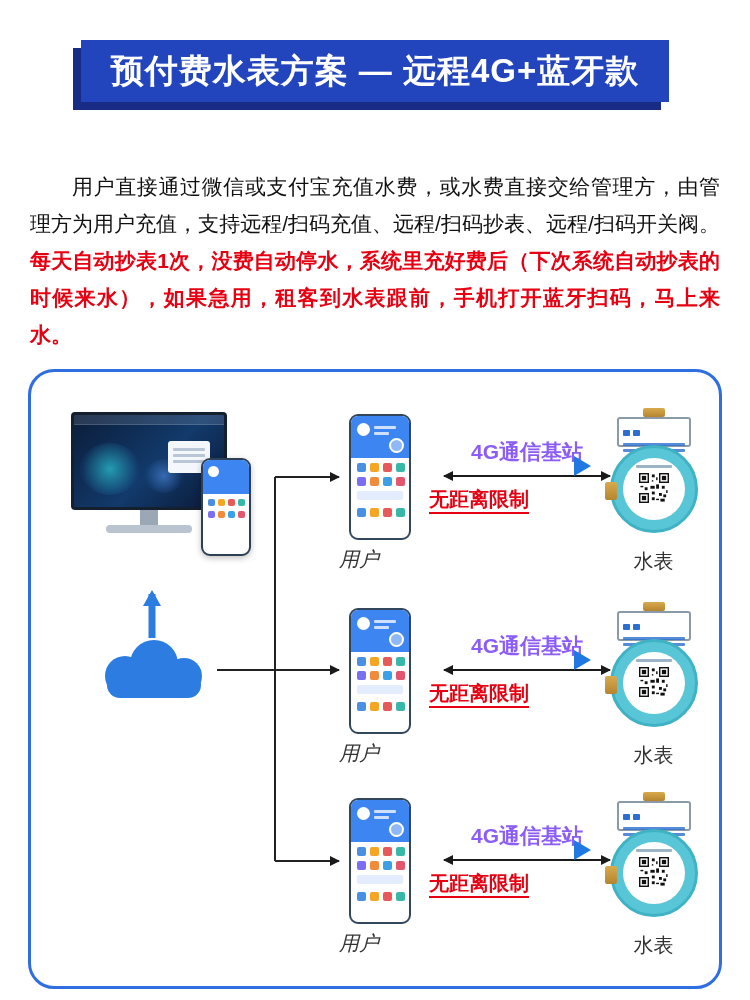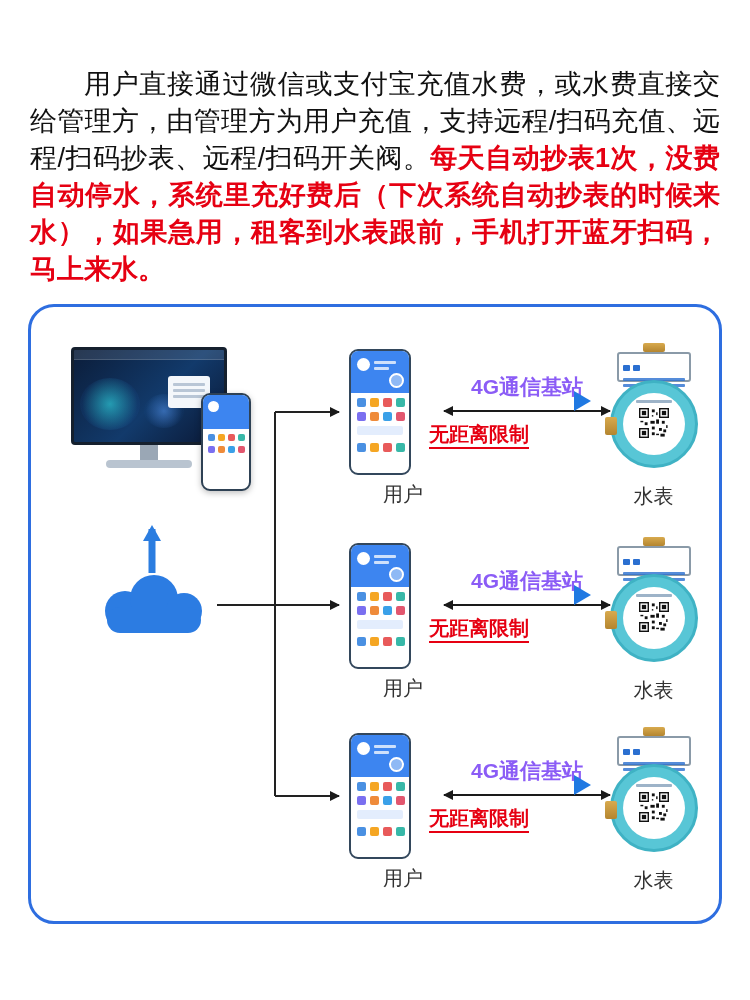--- a/index.html
+++ b/index.html
@@ -6,21 +6,21 @@
   html,body { width:750px; height:1000px; background:#fff; overflow:hidden;
               font-family:"Liberation Sans", sans-serif; }
 
   
   .banner { margin:40px auto 0; width:588px; height:62px; background:#2244bd;
             box-shadow:-8px 8px 0 #182c86; color:#fff; display:flex;
             align-items:center; justify-content:center; font-size:33px;
             font-weight:bold; letter-spacing:1px; }
 
   
-  .intro { margin:66px 30px 0; font-size:27px; line-height:37px;
+  .intro { margin:66px 30px 0; font-size:21px; line-height:37px;
            text-indent:2em; text-align:justify; color:#111; }
   .intro .red { color:#e60012; font-weight:bold; }
 
   
   .diagram { position:relative; width:694px; height:620px; margin:16px auto 0;
              border:3px solid #2e6ee0; border-radius:26px; background:#fff; }
   .connectors { position:absolute; left:0; top:0; width:694px; height:620px; }
 
   
   .monitor { position:absolute; left:40px; top:40px; width:156px; }
@@ -78,22 +78,22 @@
   .phone-banner { height:9px; margin:3px 6px; background:#e3edfd; border-radius:2px; }
   .app-grid i:nth-of-type(1){background:#4a90e2}.app-grid i:nth-of-type(2){background:#f5a623}
   .app-grid i:nth-of-type(3){background:#e85a5a}.app-grid i:nth-of-type(4){background:#38b8a8}
   .app-grid i:nth-of-type(5){background:#7a6ff0}.app-grid i:nth-of-type(6){background:#ef8b3a}
   .app-grid i:nth-of-type(7){background:#3aa0e8}.app-grid i:nth-of-type(8){background:#e2566e}
   .mini-grid i:nth-of-type(1){background:#4a90e2}.mini-grid i:nth-of-type(2){background:#f5a623}
   .mini-grid i:nth-of-type(3){background:#e85a5a}.mini-grid i:nth-of-type(4){background:#38b8a8}
   .mini-grid i:nth-of-type(5){background:#7a6ff0}.mini-grid i:nth-of-type(6){background:#ef8b3a}
   .mini-grid i:nth-of-type(7){background:#3aa0e8}.mini-grid i:nth-of-type(8){background:#e2566e}
 
-  .user-label { position:absolute; left:308px; top:132px; width:84px; text-align:right;
-                font-size:20px; color:#333; }
+  .user-label { position:absolute; left:308px; top:132px; width:84px; text-align:left;
+                font-size:20px; color:#333;font-style:italic; }
 
   
   .station { position:absolute; left:398px; top:24px; width:196px; text-align:center;
              font-size:21px; font-weight:600; color:#8b5cf6; }
   .darrow { position:absolute; left:401px; top:55px; width:190px; height:14px; }
   .limit { position:absolute; left:398px; top:72px; width:196px; text-align:left; }
   .limit span { color:#e60012; font-weight:bold; font-size:20px;
                 border-bottom:2px solid #e60012; padding-bottom:2px; }
 
   
@@ -119,20 +119,21 @@
   .m-face .ftext { width:36px; height:3px; background:#9db3c8; margin:7px auto 0; border-radius:1px; }
   .m-face .qr { display:block; width:30px; height:30px; margin:5px auto 0; }
   .meter-label { position:absolute; left:565px; top:134px; width:115px; text-align:center;
                  font-size:20px; color:#333; }
 </style>
 </head>
 <body>
 
 <div>
 
+  <h1 class="banner">预付费水表方案 — 远程4G+蓝牙款</h1>
 
   <p class="intro"><span>用户直接通过微信或支付宝充值水费，或水费直接交给管理方，由管理方为用户充值，支持远程/扫码充值、远程/扫码抄表、远程/扫码开关阀。</span><span class="red">每天自动抄表1次，没费自动停水，系统里充好费后（下次系统自动抄表的时候来水），如果急用，租客到水表跟前，手机打开蓝牙扫码，马上来水。</span></p>
 
   <div class="diagram">
 
     <svg class="connectors" viewBox="0 0 694 620">
       <defs>
         <marker id="ah" markerUnits="userSpaceOnUse" markerWidth="12" markerHeight="12" refX="9" refY="5" orient="auto-start-reverse">
           <path d="M0,0 L10,5 L0,10 Z" fill="#1a1a1a"></path>
         </marker>

